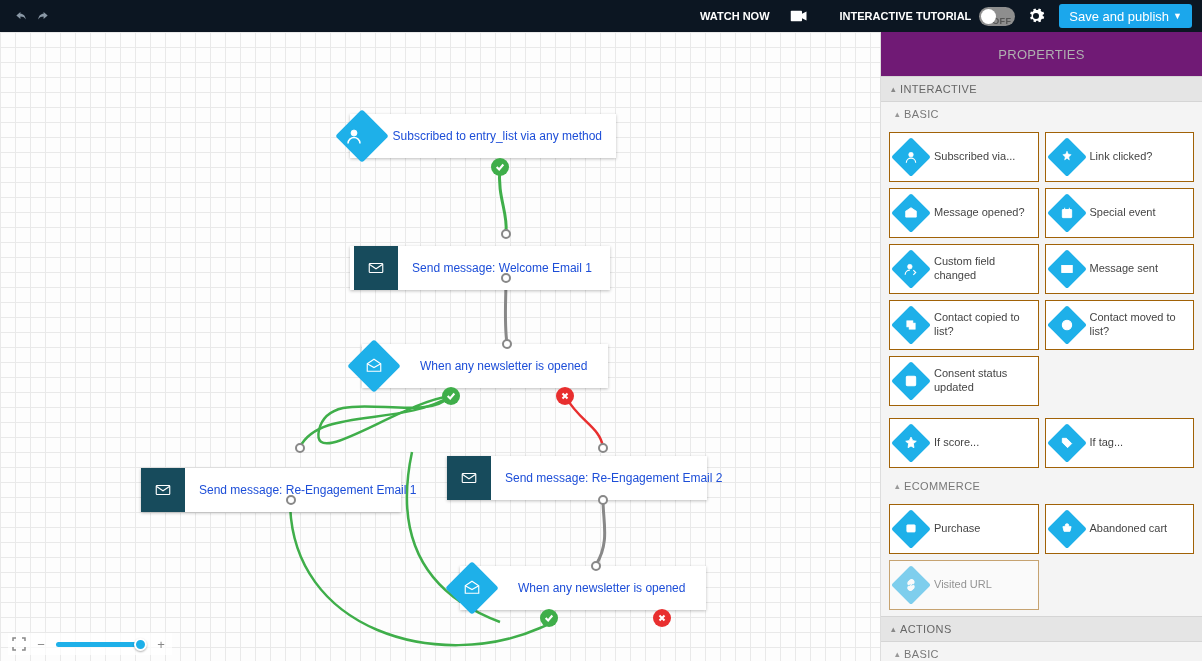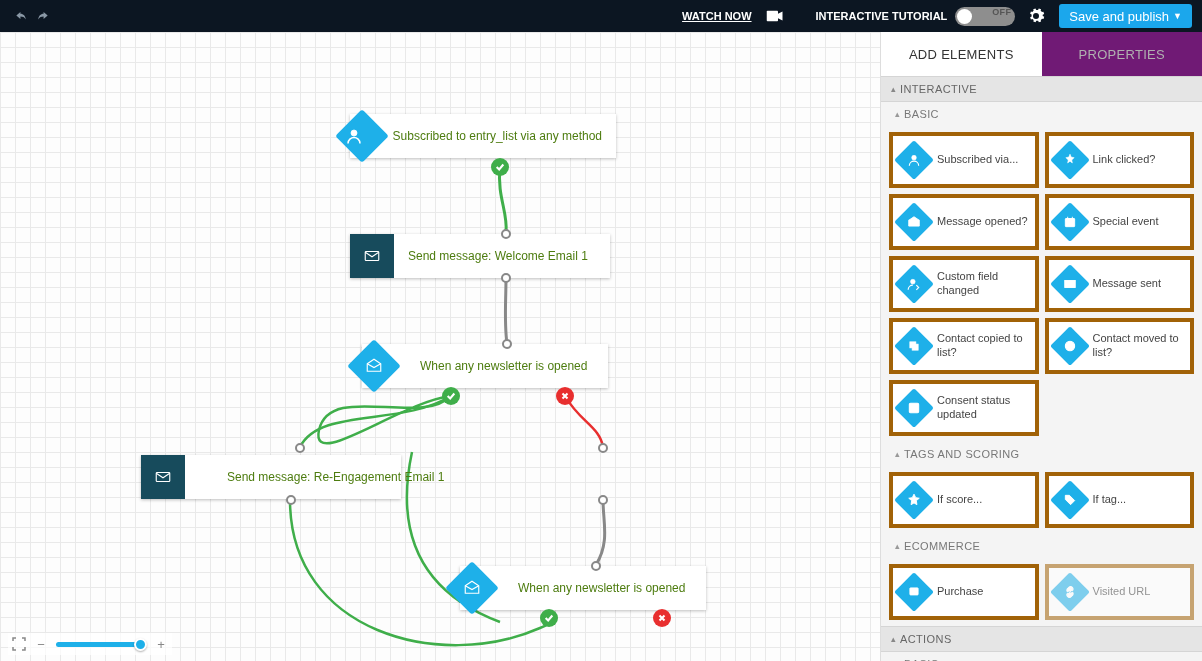--- a/index.html
+++ b/index.html
@@ -2,42 +2,42 @@
 <html><head>
 <meta charset="utf-8">
 <style>
   * { box-sizing: border-box; margin: 0; padding: 0; font-family: Arial, Helvetica, sans-serif; }
   html, body { width: 1202px; height: 661px; overflow: hidden; background: #fff; }
 
   
   .topbar { position: relative; width: 100%; height: 32px; background: #0c1622; display: flex; align-items: center; color: #fff; padding: 0 10px; }
   .topbar .arr { width: 22px; height: 20px; display: flex; align-items: center; justify-content: center; color: #8a98a6; cursor: pointer; font-size: 14px;}
   .topbar .spacer { flex: 1; }
-  .watch { display: flex; align-items: center; gap: 14px; font-size: 11px; font-weight: bold; text-decoration: underline; cursor: pointer; }
+  .watch { display: flex; align-items: center; gap: 20px; font-size: 11px; font-weight: bold; cursor: pointer; }
   .watch svg { width: 18px; height: 14px; }
   .tutorial { display: flex; align-items: center; gap: 8px; font-size: 11px; font-weight: bold; margin-left: 32px; }
-  .toggle { width: 60px; height: 19px; border-radius: 10px; background: #8e8e8e; position: relative; display: flex; align-items: flex-start; justify-content: flex-end; padding: 0 4px; font-size: 9px; color: #555; cursor: pointer; letter-spacing: .4px;}
+  .toggle { width: 36px; height: 19px; border-radius: 10px; background: #8e8e8e; position: relative; display: flex; align-items: flex-end; justify-content: flex-end; padding: 0 4px; font-size: 9px; color: #555; cursor: pointer; letter-spacing: .4px;}
   .toggle::before { content: ""; position: absolute; left: 2px; top: 2px; width: 15px; height: 15px; border-radius: 50%; background: #fff; }
   .gear { margin-left: 12px; cursor: pointer; width: 18px; height: 18px; }
   .savebtn { margin-left: 14px; background: #1ba7ec; color: #fff; border: none; border-radius: 3px; font-size: 13px; height: 24px; padding: 0 10px; display: flex; align-items: center; gap: 4px; cursor: pointer; }
   .savebtn .caret { font-size: 9px; }
 
   
   .workspace { display: flex; width: 100%; height: calc(100% - 32px); }
   .canvas-wrap { position: relative; width: 880px; height: 100%; background-image:
     linear-gradient(to right, #e9e9e9 1px, transparent 1px),
     linear-gradient(to bottom, #e9e9e9 1px, transparent 1px);
     background-size: 15px 15px; background-color: #fdfdfd; overflow: hidden;}
   .sidebar { width: 322px; height: 100%; background: #f1f1f1; border-left: 1px solid #ddd; display: flex; flex-direction: column; overflow: hidden; }
 
   
   svg.connectors { position: absolute; inset: 0; width: 100%; height: 100%; pointer-events: none; }
 
   
-  .node { position: absolute; display: flex; align-items: center; background: #fff; box-shadow: 0 1px 3px rgba(0,0,0,.25); font-size: 12px; color: #4d7c0f; }
+  .node { position: absolute; display: flex; align-items: center; background: #fff; box-shadow: 0 1px 3px rgba(0,0,0,.25); font-size: 12px; color: #1d4ed8; }
   .node .label { padding: 0 14px; white-space: nowrap; }
 
   .diamond { width: 44px; height: 44px; display:flex; align-items:center; justify-content:center; }
   .diamond::before { content: ""; position: absolute; width: 38px; height: 38px; background: #1eb0e9; transform: rotate(45deg); border-radius: 3px; left: 15px; }
   .node.cond .diamond { position: relative; left: -10px; }
   .node.cond .diamond::before { left: 3px; }
   .diamond svg { position: relative; z-index: 2; width: 18px; height: 18px; fill: #fff; stroke: #fff; }
 
   .sq-icon { width: 44px; height: 44px; background: #174b5c; display:flex; align-items:center; justify-content:center; flex-shrink: 0;}
   .sq-icon svg { width: 18px; height: 18px; stroke: #fff; fill: none; stroke-width: 1.5; }
@@ -61,21 +61,21 @@
   .tabs .tab.active { background: #fff; color: #333; font-weight: 500;}
   .tabs .tab.inactive { background: #701a75; color: #b0b0b0; }
 
   .panel-body { flex: 1; overflow-y: auto; }
   .section-hdr { background: #e5e5e5; border-top: 1px solid #d5d5d5; border-bottom: 1px solid #d5d5d5; padding: 6px 10px; font-size: 11px; color: #666; display:flex; align-items:center; gap:4px; cursor: pointer; letter-spacing: .4px;}
   .section-hdr::before { content:"▴"; font-size: 9px; color:#888;}
   .sub-hdr { background: #f4f4f4; padding: 6px 14px; font-size: 11px; color: #777; display:flex; align-items:center; gap:4px; letter-spacing: .4px;}
   .sub-hdr::before { content:"▴"; font-size: 9px; color:#999;}
 
   .grid2 { display:grid; grid-template-columns: 1fr 1fr; gap: 6px; padding: 6px 8px; background: #f4f4f4;}
-  .elem { background: #fff; border: 4px solid #a16207; height: 56px; display:flex; align-items:center; cursor: grab; font-size: 11px; color: #444; padding-right: 4px; line-height: 1.25;}
+  .elem { background: #fff; border: 1px solid #a16207; height: 50px; display:flex; align-items:center; cursor: grab; font-size: 11px; color: #444; padding-right: 4px; line-height: 1.25;}
   .elem.disabled { opacity: 0.55; cursor: not-allowed;}
   .elem .mini-dia { width: 34px; height: 34px; position:relative; flex-shrink:0; margin: 0 6px 0 4px;}
   .elem .mini-dia::before { content:""; position:absolute; inset:3px; background:#1eb0e9; transform:rotate(45deg); border-radius:2px;}
   .elem .mini-dia svg { position:absolute; inset:0; margin:auto; width:14px; height:14px; fill:#fff; stroke:#fff; z-index:2;}
   .elem .txt { flex: 1; }
 </style>
 </head>
 <body>
 
 <div class="topbar">
@@ -142,21 +142,21 @@
           </svg>
         </div>
       <div class="label">Subscribed to entry_list via any method</div>
     </div>
     <div class="badge green" style="left:491px; top:126px;">
         <svg viewBox="0 0 12 12">
           <path d="M2 6l3 3 5-6"></path>
         </svg>
       </div>
 
-    <div class="node" style="left:350px; top:202px; width:260px; height:44px;">
+    <div class="node" style="left:350px; top:214px; width:260px; height:44px;justify-content:center;">
       <div class="sq-icon">
           <svg viewBox="0 0 24 24">
             <rect x="3" y="6" width="18" height="12" rx="1"></rect>
             <path d="M3 7l9 6 9-6"></path>
           </svg>
         </div>
       <div class="label">Send message: Welcome Email 1</div>
     </div>
     <div class="dot" style="left:501px; top:197px;"></div>
     <div class="dot" style="left:501px; top:241px;"></div>
@@ -175,32 +175,41 @@
         <svg viewBox="0 0 12 12">
           <path d="M2 6l3 3 5-6"></path>
         </svg>
       </div>
     <div class="badge red" style="left:556px; top:355px;">
         <svg viewBox="0 0 12 12">
           <path d="M3 3l6 6M9 3l-6 6"></path>
         </svg>
       </div>
 
-    <div class="node" style="left:141px; top:423px; width:260px; height:44px;gap:28px;">
+    <div class="node" style="left:141px; top:436px; width:260px; height:44px;">
       <div class="sq-icon">
           <svg viewBox="0 0 24 24">
             <rect x="3" y="6" width="18" height="12" rx="1"></rect>
             <path d="M3 7l9 6 9-6"></path>
           </svg>
         </div>
       <div class="label">Send message: Re-Engagement Email 1</div>
     </div>
     <div class="dot" style="left:295px; top:411px;"></div>
     <div class="dot" style="left:286px; top:463px;"></div>
 
+    <div class="node" style="left:447px; top:424px; width:260px; height:44px;">
+      <div class="sq-icon">
+          <svg viewBox="0 0 24 24">
+            <rect x="3" y="6" width="18" height="12" rx="1"></rect>
+            <path d="M3 7l9 6 9-6"></path>
+          </svg>
+        </div>
+      <div class="label">Send message: Re-Engagement Email 2</div>
+    </div>
     <div class="dot" style="left:598px; top:411px;"></div>
     <div class="dot" style="left:598px; top:463px;"></div>
 
     <div class="node cond" style="left:460px; top:534px; width:246px; height:44px;">
       <div class="diamond">
           <svg viewBox="0 0 24 24">
             <path d="M3 9l9-6 9 6v10H3z" fill="none" stroke="#fff" stroke-width="1.5"></path>
             <path d="M3 9l9 5 9-5" fill="none" stroke="#fff" stroke-width="1.5"></path>
           </svg>
         </div>
@@ -227,21 +236,20 @@
       <div class="ic">−</div>
       <div class="slider">
           <div class="knob"></div>
         </div>
       <div class="ic">+</div>
     </div>
   </div>
 
   <div class="sidebar">
     <div class="tabs">
-      <div class="tab active">ADD ELEMENTS</div>
       <div class="tab inactive">PROPERTIES</div>
     </div>
     <div class="panel-body">
       <div class="section-hdr">INTERACTIVE</div>
 
       <div class="sub-hdr">BASIC</div>
       <div class="grid2">
         <div class="elem">
             <div class="mini-dia">
               <svg viewBox="0 0 24 24">
@@ -318,21 +326,20 @@
             <div class="mini-dia">
               <svg viewBox="0 0 24 24" fill="none" stroke-width="1.8">
                 <rect x="4" y="4" width="16" height="16" rx="2"></rect>
                 <path d="M8 12l3 3 5-6"></path>
               </svg>
             </div>
             <span class="txt">Consent status updated</span>
           </div>
       </div>
 
-      <div class="sub-hdr">TAGS AND SCORING</div>
       <div class="grid2">
         <div class="elem">
             <div class="mini-dia">
               <svg viewBox="0 0 24 24" fill="none" stroke-width="1.6">
                 <path d="M12 2l3 6 6 1-5 4 1 7-5-3-5 3 1-7-5-4 6-1z"></path>
               </svg>
             </div>
             <span class="txt">If score...</span>
           </div>
         <div class="elem">
@@ -350,20 +357,29 @@
       <div class="grid2">
         <div class="elem">
             <div class="mini-dia">
               <svg viewBox="0 0 24 24" fill="none" stroke-width="1.6">
                 <rect x="5" y="5" width="14" height="12" rx="1"></rect>
                 <path d="M5 9h14M16 5v12"></path>
               </svg>
             </div>
             <span class="txt">Purchase</span>
           </div>
+        <div class="elem">
+            <div class="mini-dia">
+              <svg viewBox="0 0 24 24" fill="none" stroke-width="1.6">
+                <path d="M5 8h14l-2 8H7z"></path>
+                <path d="M9 8V6a3 3 0 016 0v2"></path>
+              </svg>
+            </div>
+            <span class="txt">Abandoned cart</span>
+          </div>
         <div class="elem disabled">
             <div class="mini-dia">
               <svg viewBox="0 0 24 24" fill="none" stroke-width="1.8">
                 <path d="M9 15l6-6M8 12a4 4 0 010-6l2-2a4 4 0 016 6M16 12a4 4 0 010 6l-2 2a4 4 0 01-6-6"></path>
               </svg>
             </div>
             <span class="txt">Visited URL</span>
           </div>
       </div>
 

